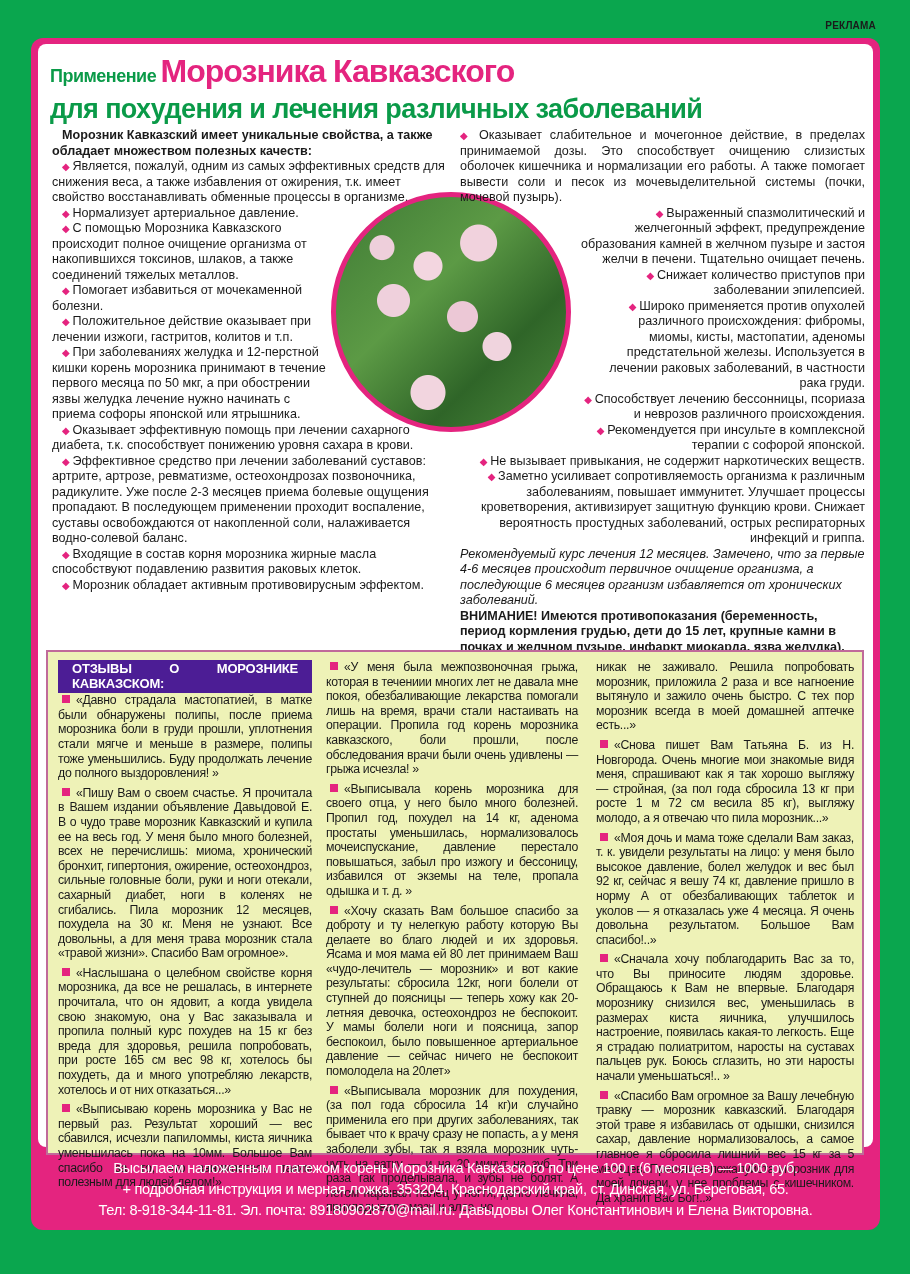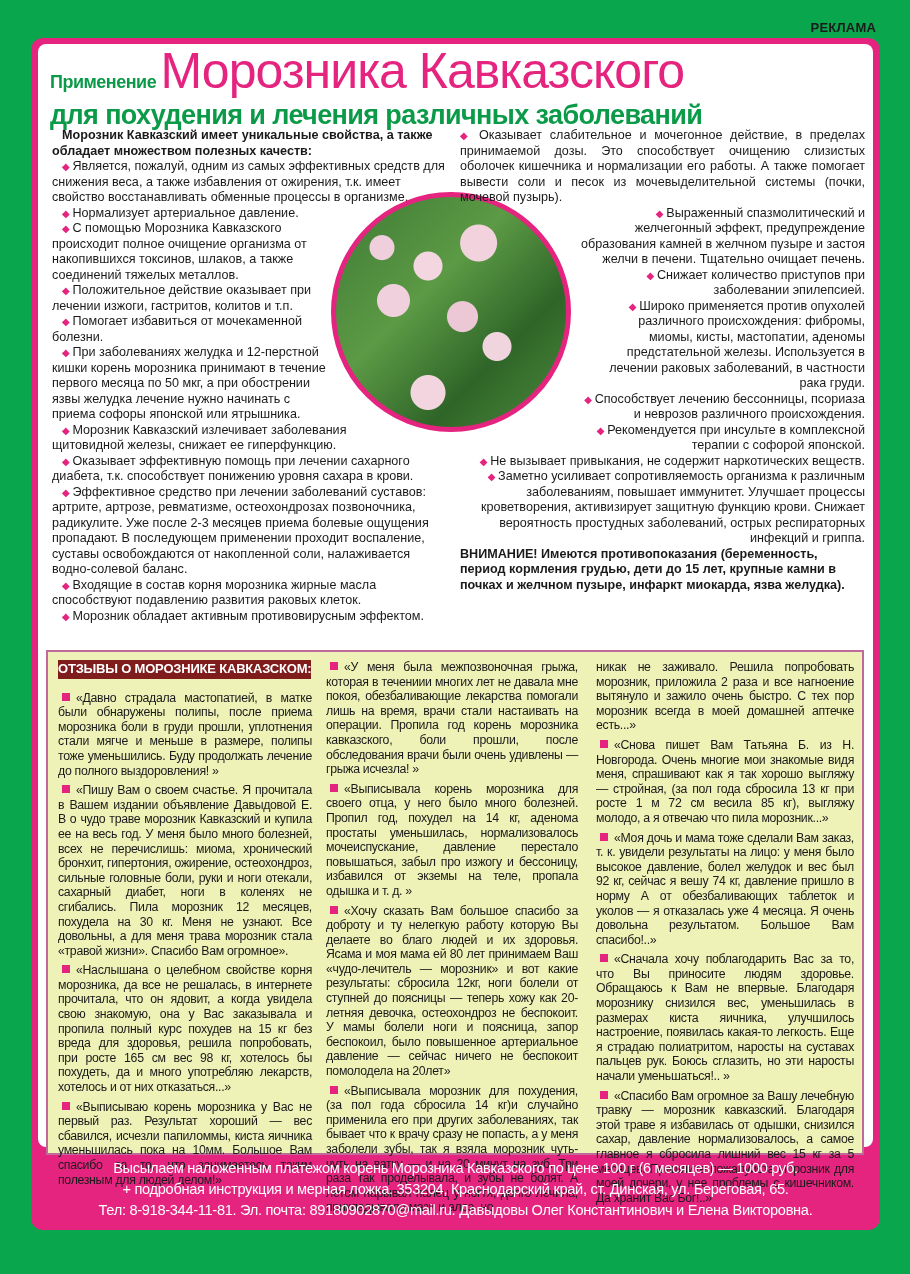--- a/index.html
+++ b/index.html
@@ -1,42 +1,42 @@
 <!DOCTYPE html>
 <html><head>
 <meta charset="utf-8">
 <style>
   html,body{margin:0;padding:0;}
   body{width:910px;height:1274px;background:#0aa64e;position:relative;overflow:hidden;font-family:"Liberation Sans",sans-serif;color:#1a1a1a;}
-  .ad-label{position:absolute;right:34px;top:20px;font-size:13px;font-weight:bold;color:#1a1a1a;letter-spacing:0.2px;}
+  .ad-label{position:absolute;right:34px;top:20px;font-size:10px;font-weight:bold;color:#1a1a1a;letter-spacing:0.2px;}
   .frame{position:absolute;left:31px;top:38px;width:849px;height:1192px;background:#e4247f;border-radius:12px;}
   .inner{position:absolute;left:38px;top:44px;width:835px;height:1103px;background:#fff;border-radius:8px;}
   .title{position:absolute;left:50px;top:48px;width:820px;}
   .t1{white-space:nowrap;line-height:46px;}
   .t1 .green{color:#0a9a48;font-weight:bold;font-size:18px;font-family:"Liberation Sans",sans-serif;letter-spacing:-0.5px;}
-  .t1 .pink{color:#e4247f;font-weight:normal;font-size:50px;letter-spacing:-1px;}
+  .t1 .pink{color:#e4247f;font-weight:bold;font-size:32px;letter-spacing:-1px;}
   .t2{color:#0a9a48;font-weight:bold;font-size:27px;line-height:30px;margin-top:-6px;letter-spacing:-0.6px;white-space:nowrap;}
   .col{position:absolute;font-size:12.6px;line-height:15.5px;}
   .col p{margin:0;}
   .col-left{left:52px;top:128px;width:396px;}
   .col-right{left:460px;top:128px;width:405px;text-align:right;}
   .col-right p.j{text-align:justify;text-align-last:left;}
   .b{color:#e4247f;font-size:10px;}
   .intro{font-weight:bold;text-indent:10px;}
   .ind{text-indent:10px;}
   .italic{font-style:italic;text-align:left;}
   .warn{font-weight:bold;text-align:left;}
   .photo{position:absolute;left:331px;top:192px;width:240px;height:240px;border-radius:50%;border:5px solid #e4247f;background:radial-gradient(circle at 40% 30%,#f3d6e0 0 14px,transparent 15px),radial-gradient(circle at 62% 20%,#f1d2dd 0 18px,transparent 19px),radial-gradient(circle at 25% 45%,#efd0dc 0 16px,transparent 17px),radial-gradient(circle at 55% 52%,#ecc8d6 0 15px,transparent 16px),radial-gradient(circle at 70% 65%,#f0d4de 0 14px,transparent 15px),radial-gradient(circle at 40% 85%,#f2d5df 0 17px,transparent 18px),radial-gradient(circle at 20% 22%,#eecfdb 0 12px,transparent 13px),linear-gradient(135deg,#3f7a35,#5c9a45 40%,#2f6528 70%,#4d8a3d);box-sizing:border-box;overflow:hidden;}
   .reviews{position:absolute;left:46px;top:650px;width:818px;height:505px;background:#eef2b7;border:2px solid #c06a9a;box-sizing:border-box;}
   .rcol{position:absolute;top:8px;font-size:12.3px;line-height:14.6px;font-family:"Liberation Sans",sans-serif;letter-spacing:-0.3px;text-align:justify;}
   .rcol p{margin:0 0 5px 0;}
   .rc1{left:10px;width:254px;}
   .rc2{left:278px;width:252px;}
   .rc3{left:548px;width:258px;}
-  .rhead{display:inline-block;background:#7f1d1d;color:#fff;font-weight:bold;font-size:13px;padding:2px 0;margin-bottom:12px;letter-spacing:-0.2px;}
+  .rhead{display:inline-block;background:#4c1d95;color:#fff;font-weight:bold;font-size:13px;padding:2px 14px;margin-bottom:0;letter-spacing:-0.2px;}
   .sq{display:inline-block;width:8px;height:8px;background:#e4247f;margin:0 6px 1px 4px;}
   .footer{position:absolute;left:38px;top:1158px;width:835px;color:#fff;font-size:14.6px;line-height:21px;font-family:"Liberation Sans",sans-serif;letter-spacing:-0.3px;text-align:center;}
   .footer p{margin:0;white-space:nowrap;}
 </style>
 </head>
 <body>
 
 <div class="ad-label">РЕКЛАМА</div>
 <div class="frame"></div>
 <div class="inner"></div>
@@ -47,41 +47,41 @@
     <span class="pink">Морозника Кавказского</span>
   </div>
   <div class="t2">для похудения и лечения различных заболеваний</div>
 </div>
 
 <div class="col col-left">
   <p class="intro">Морозник Кавказский имеет уникальные свойства, а также обладает множеством полезных качеств:</p>
   <p class="ind"><span class="b">◆ </span><span>Является, пожалуй, одним из самых эффективных средств для снижения веса, а также избавления от ожирения, т.к. имеет свойство восстанавливать обменные процессы в организме.</span></p>
   <p class="ind"><span class="b">◆ </span><span>Нормализует артериальное давление.</span></p>
   <p class="ind" style="padding-right:120px"><span class="b">◆ </span><span>С помощью Морозника Кавказского происходит полное очищение организма от накопившихся токсинов, шлаков, а также соединений тяжелых металлов.</span></p>
+  <p class="ind" style="padding-right:130px"><span class="b">◆ </span><span>Помогает избавиться от мочекаменной болезни.</span></p>
   <p class="ind" style="padding-right:125px"><span class="b">◆ </span><span>Положительное действие оказывает при лечении изжоги, гастритов, колитов и т.п.</span></p>
-  <p class="ind" style="padding-right:130px"><span class="b">◆ </span><span>Помогает избавиться от мочекаменной болезни.</span></p>
   <p class="ind" style="padding-right:115px"><span class="b">◆ </span><span>При заболеваниях желудка и 12-перстной кишки корень морозника принимают в течение первого месяца по 50 мкг, а при обострении язвы желудка лечение нужно начинать с приема софоры японской или ятрышника.</span></p>
-  <p class="ind" style="padding-right:55px"><span class="b">◆ </span><span>Морозник Кавказский излечивает заболевания щитовидной железы, снижает ее гиперфункцию.</span></p>
   <p class="ind"><span class="b">◆ </span><span>Оказывает эффективную помощь при лечении сахарного диабета, т.к. способствует понижению уровня сахара в крови.</span></p>
   <p class="ind"><span class="b">◆ </span><span>Эффективное средство при лечении заболеваний суставов: артрите, артрозе, ревматизме, остеохондрозах позвоночника, радикулите. Уже после 2-3 месяцев приема болевые ощущения пропадают. В последующем применении проходит воспаление, суставы освобождаются от накопленной соли, налаживается водно-солевой баланс.</span></p>
   <p class="ind"><span class="b">◆ </span><span>Входящие в состав корня морозника жирные масла способствуют подавлению развития раковых клеток.</span></p>
   <p class="ind"><span class="b">◆ </span><span>Морозник обладает активным противовирусным эффектом.</span></p>
 </div>
 
 <div class="photo" title="Морозник Кавказский — цветы"></div>
 
 <div class="col col-right">
   <p class="j"><span class="b">◆ </span><span>Оказывает слабительное и мочегонное действие, в пределах принимаемой дозы. Это способствует очищению слизистых оболочек кишечника и нормализации его работы. А также помогает вывести соли и песок из мочевыделительной системы (почки, мочевой пузырь).</span></p>
   <p style="padding-left:120px"><span class="b">◆ </span><span>Выраженный спазмолитический и желчегонный эффект, предупреждение образования камней в желчном пузыре и застоя желчи в печени. Тщательно очищает печень.</span></p>
   <p style="padding-left:135px"><span class="b">◆ </span><span>Снижает количество приступов при заболевании эпилепсией.</span></p>
   <p style="padding-left:135px"><span class="b">◆ </span><span>Широко применяется против опухолей различного происхождения: фибромы, миомы, кисты, мастопатии, аденомы предстательной железы. Используется в лечении раковых заболеваний, в частности рака груди.</span></p>
   <p style="padding-left:120px"><span class="b">◆ </span><span>Способствует лечению бессонницы, псориаза и неврозов различного происхождения.</span></p>
   <p style="padding-left:100px"><span class="b">◆ </span><span>Рекомендуется при инсульте в комплексной терапии с софорой японской.</span></p>
   <p><span class="b">◆ </span><span>Не вызывает привыкания, не содержит наркотических веществ.</span></p>
   <p style="padding-left:20px"><span class="b">◆ </span><span>Заметно усиливает сопротивляемость организма к различным заболеваниям, повышает иммунитет. Улучшает процессы кроветворения, активизирует защитную функцию крови. Снижает вероятность простудных заболеваний, острых респираторных инфекций и гриппа.</span></p>
+  <p class="italic">Рекомендуемый курс лечения 12 месяцев. Замечено, что за первые 4-6 месяцев происходит первичное очищение организма, а последующие 6 месяцев организм избавляется от хронических заболеваний.</p>
   <p class="warn">ВНИМАНИЕ! Имеются противопоказания (беременность, период кормления грудью, дети до 15 лет, крупные камни в почках и желчном пузыре, инфаркт миокарда, язва желудка).</p>
 </div>
 
 <div class="reviews">
   <div class="rcol rc1">
     <div class="rhead">ОТЗЫВЫ О МОРОЗНИКЕ КАВКАЗСКОМ:</div>
     <p><span class="sq"></span><span>«Давно страдала мастопатией, в матке были обнаружены полипы, после приема морозника боли в груди прошли, уплотнения стали мягче и меньше в размере, полипы тоже уменьшились. Буду продолжать лечение до полного выздоровления! »</span></p>
     <p><span class="sq"></span><span>«Пишу Вам о своем счастье. Я прочитала в Вашем издании объявление Давыдовой Е. В о чудо траве морозник Кавказский и купила ее на весь год. У меня было много болезней, всех не перечислишь: миома, хронический бронхит, гипертония, ожирение, остеохондроз, сильные головные боли, руки и ноги отекали, сахарный диабет, ноги в коленях не сгибались. Пила морозник 12 месяцев, похудела на 30 кг. Меня не узнают. Все довольны, а для меня трава морозник стала «травой жизни». Спасибо Вам огромное».</span></p>
     <p><span class="sq"></span><span>«Наслышана о целебном свойстве корня морозника, да все не решалась, в интернете прочитала, что он ядовит, а когда увидела свою знакомую, она у Вас заказывала и пропила полный курс похудев на 15 кг без вреда для здоровья, решила попробовать, при росте 165 см вес 98 кг, хотелось бы похудеть, да и много употребляю лекарств, хотелось и от них отказаться...»</span></p>
     <p><span class="sq"></span><span>«Выписываю корень морозника у Вас не первый раз. Результат хороший — вес сбавился, исчезли папиломмы, киста яичника уменьшилась пока на 10мм. Большое Вам спасибо за то, что занимаетесь таким полезным для людей делом!»</span></p>

